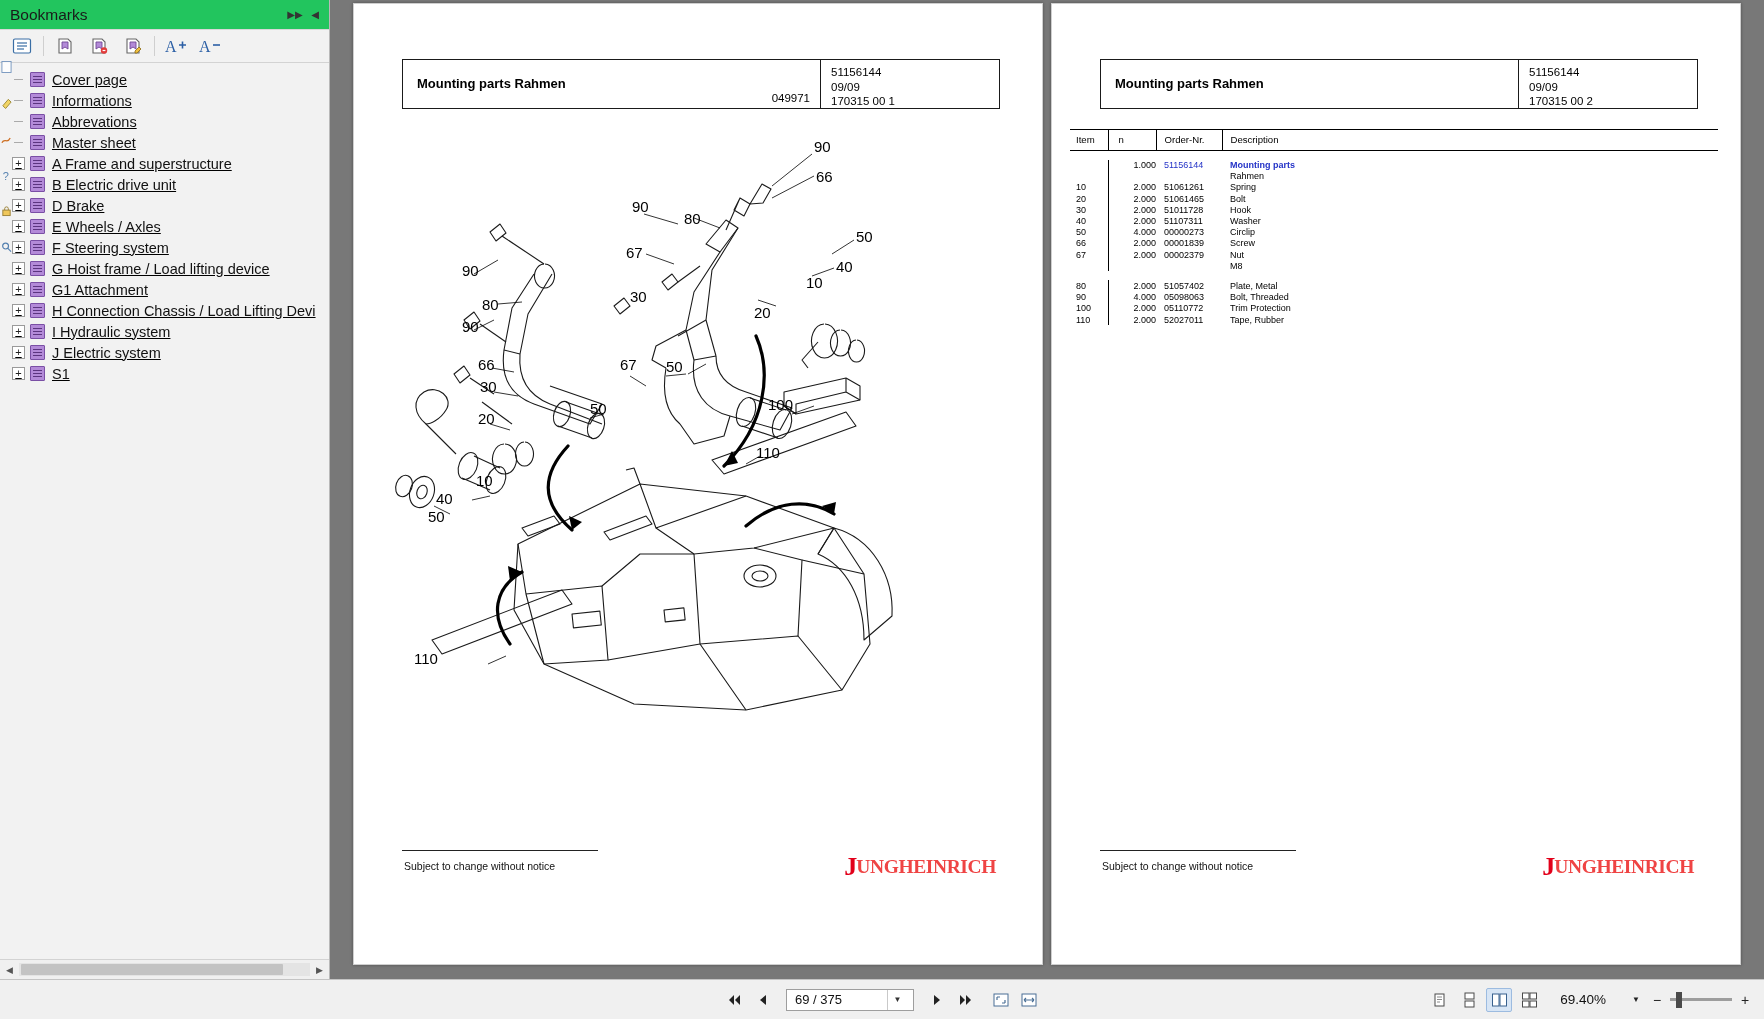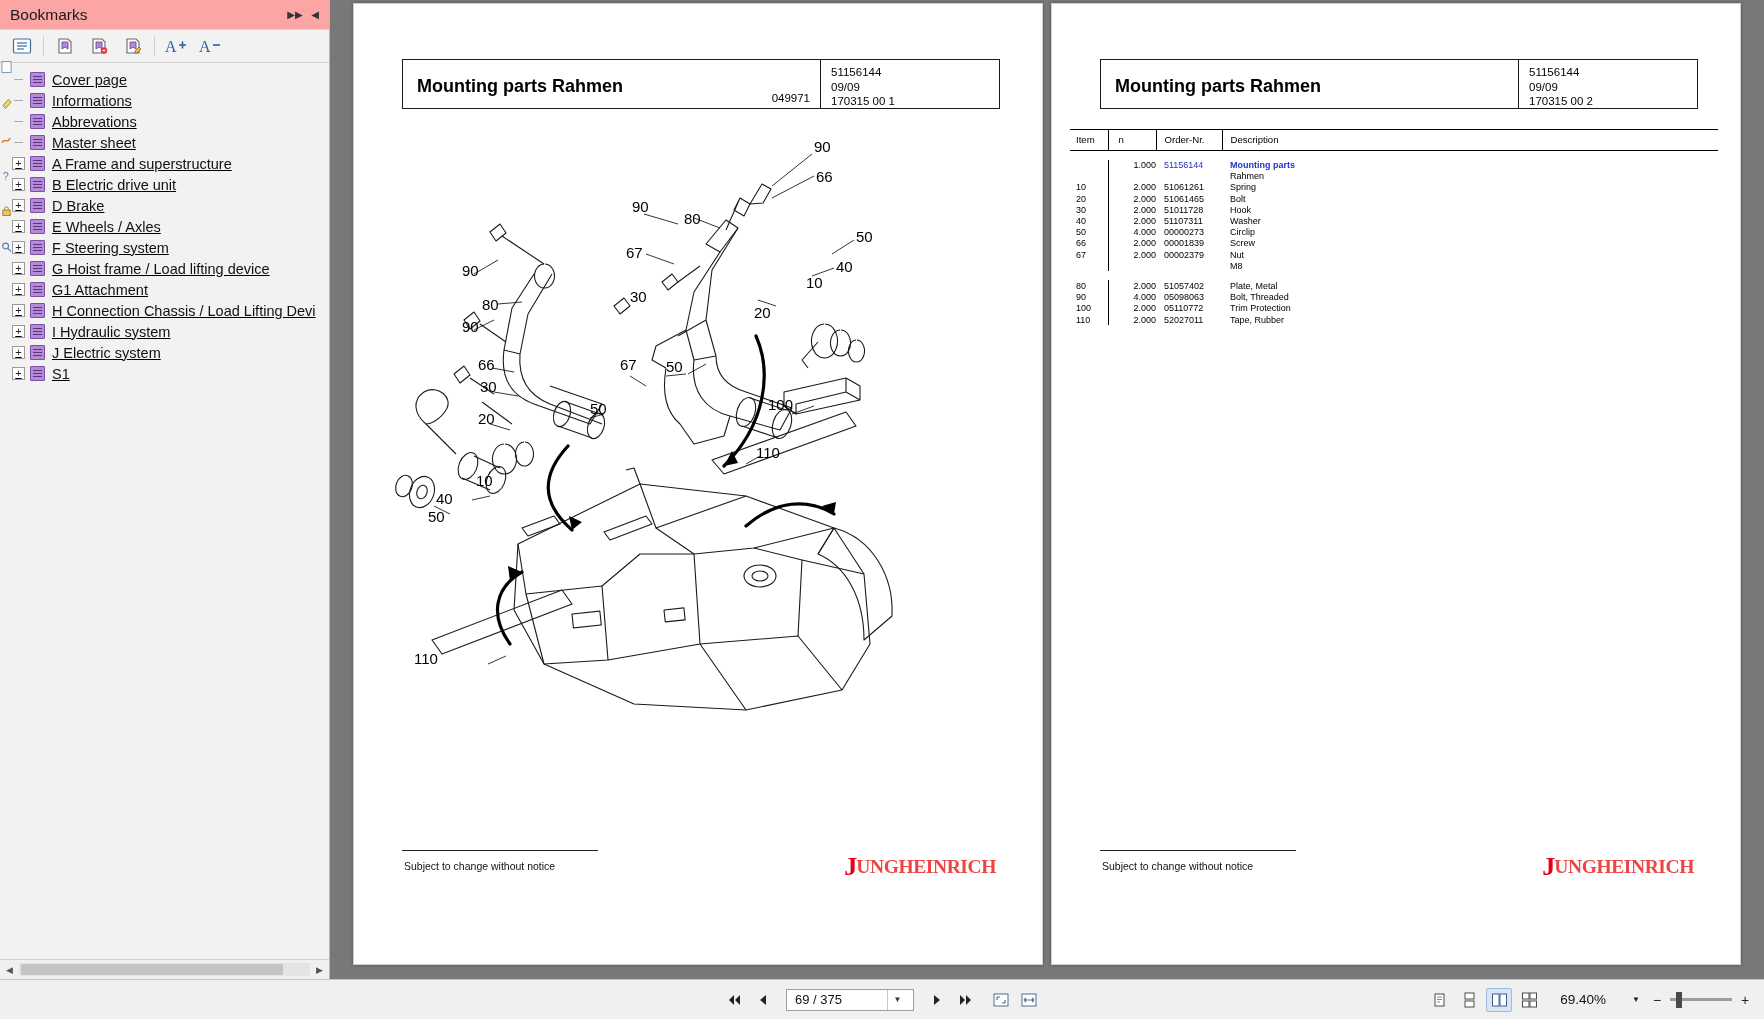--- a/index.html
+++ b/index.html
@@ -19,21 +19,21 @@
   .bookmarks-panel {
     width: 330px; min-width: 330px;
     background: #f2f2f2;
     border-right: 1px solid #b9b9b9;
     display: flex; flex-direction: column;
     position: relative;
   }
   .bm-header {
     height: 30px; display: flex; align-items: center;
     padding: 0 6px 0 10px;
-    background: #fca5a5;
+    background: #22c55e;
     border-bottom: 1px solid #d8d8d8;
     font-size: 15px; color: #1a1a1a;
   }
   .bm-title { flex: 1 1 auto; font-size: 15.5px; }
   .bm-hdr-btn { width: 16px; height: 16px; display: flex; align-items: center; justify-content: center; color: #333; font-size: 12px; cursor: pointer; }
   .bm-toolbar {
     height: 33px; display: flex; align-items: center; gap: 2px;
     padding: 0 6px; border-bottom: 1px solid #d3d3d3;
     background: #f2f2f2;
   }
@@ -91,21 +91,21 @@
     border: 1px solid #cfcfcf; box-shadow: 0 0 3px rgba(0,0,0,.35);
     position: relative; overflow: hidden;
   }
 
   
   .titleblock {
     position: absolute; left: 48px; top: 55px; width: 598px; height: 50px;
     border: 1px solid #1a1a1a; display: flex;
   }
   .tb-left { flex: 1 1 auto; position: relative; border-right: 1px solid #1a1a1a; }
-  .tb-name { position: absolute; left: 14px; top: 16px; font-size: 18px; font-weight: bold; color: #000; }
+  .tb-name { position: absolute; left: 14px; top: 16px; font-size: 13px; font-weight: bold; color: #000; }
   .tb-code { position: absolute; right: 10px; bottom: 4px; font-size: 11.5px; color: #000; }
   .tb-right { width: 178px; padding: 5px 0 0 10px; font-size: 11.5px; line-height: 1.28; color: #000; }
 
   
   .footer-rule { position: absolute; left: 48px; bottom: 113px; width: 196px; border-top: 1px solid #222; }
   .footer-note { position: absolute; left: 50px; bottom: 92px; font-size: 10.5px; color: #111; }
   .logo { position: absolute; right: 46px; bottom: 84px; display: flex; align-items: center; }
   .logo-j { font-size: 26px; font-weight: bold; color: #e2001a; line-height: 1; letter-spacing: -1px; font-family: "Liberation Serif", serif; }
   .logo-txt { font-size: 19.5px; font-weight: bold; color: #ef4444; letter-spacing: -0.4px; font-family: "Liberation Serif", serif; }
 

